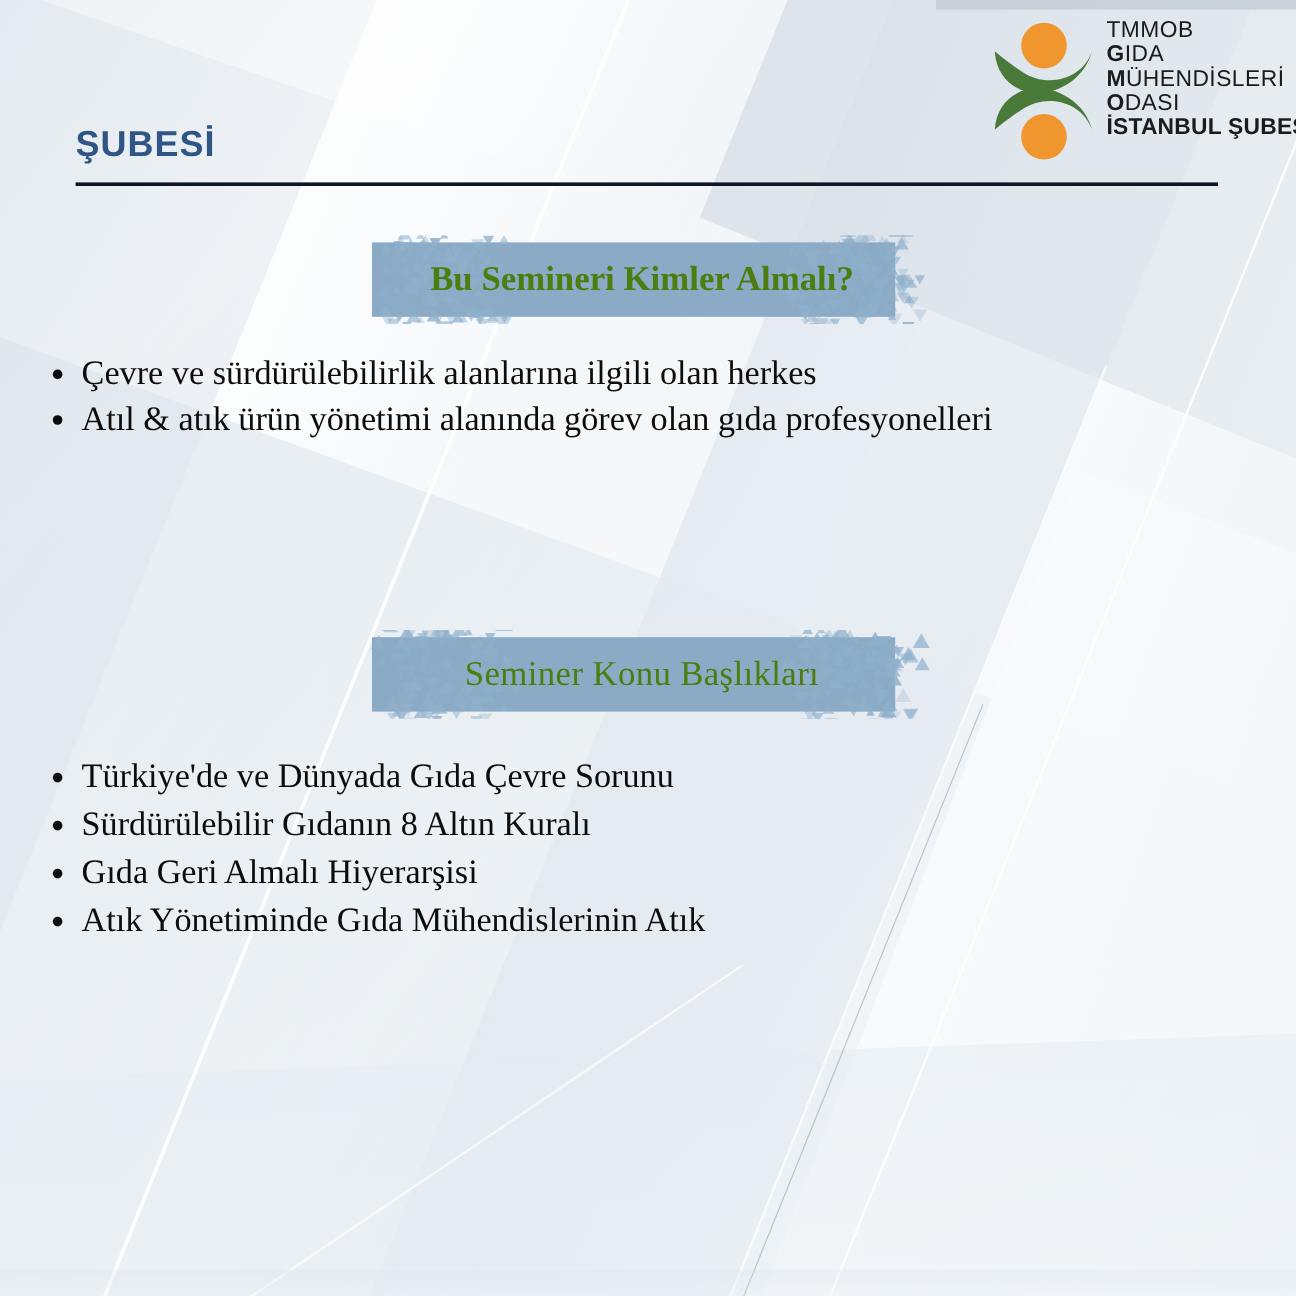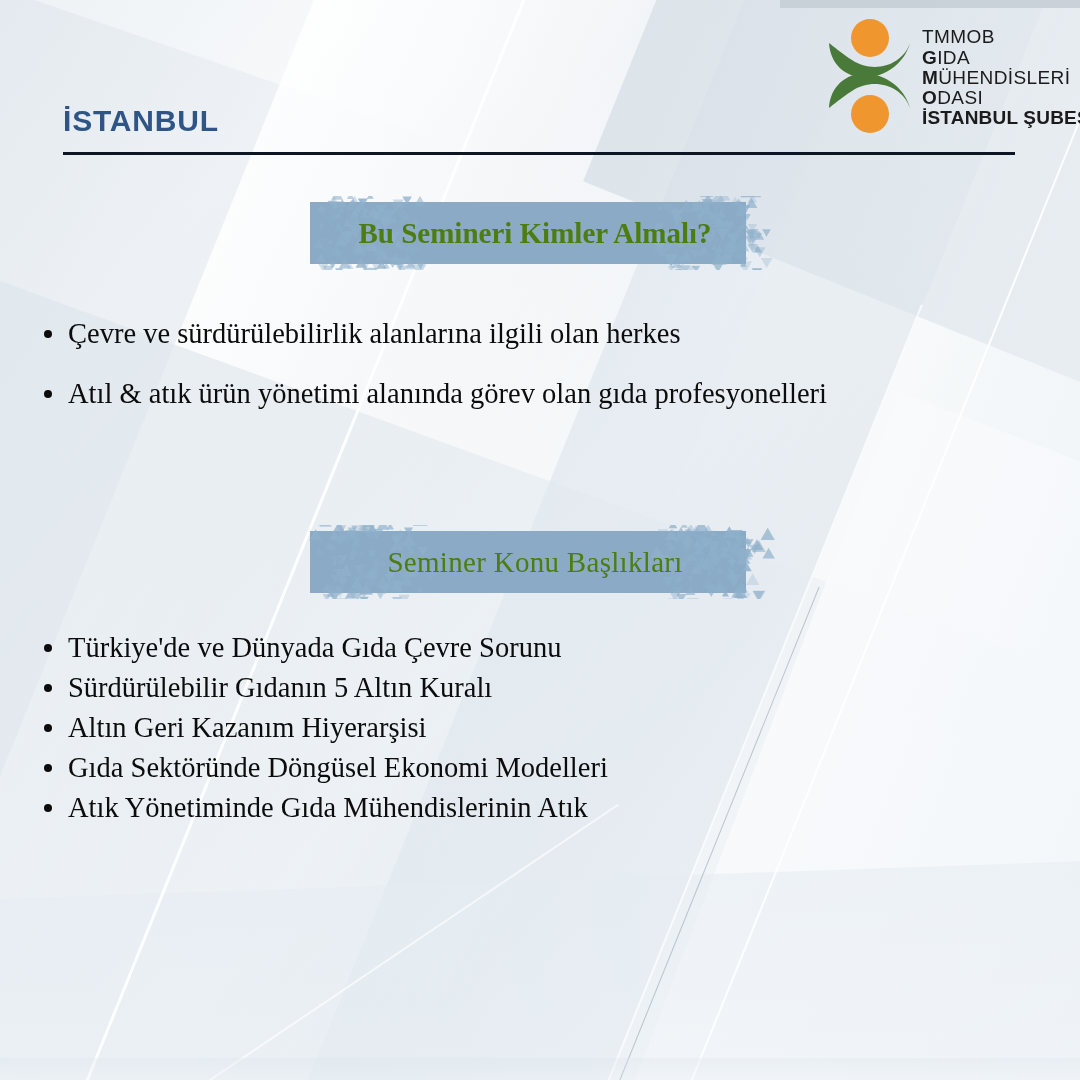--- a/index.html
+++ b/index.html
@@ -111,21 +111,21 @@
     width: 952px; height: 3px;
     background: #0d1622;
   }
 
   
   .logo {
     position: absolute;
     left: 826px; top: 12px;
     width: 250px; height: 128px;
     display: flex;
-    align-items: center;
+    align-items: flex-start;
     gap: 8px;
   }
   .logo-mark { width: 88px; height: 128px; flex: 0 0 auto; }
   .logo-text {
     display: flex; flex-direction: column;
     justify-content: flex-start;
     line-height: 1.07;
     padding-top: 4px;
     color: #1b1b1b;
     font-size: 19px;
@@ -183,21 +183,21 @@
   }
   .bullet-list li::before {
     content: "";
     position: absolute;
     left: 8px; top: 15px;
     width: 8px; height: 8px;
     border-radius: 50%;
     background: #0c0c0c;
   }
   #list-audience { top: 293px; }
-  #list-audience li { font-size: 28.5px; margin-top: 22px; }
+  #list-audience li { font-size: 28.5px; }
   #list-topics { top: 629px; }
   #list-topics li { font-size: 28.5px; margin-bottom: 2px; }
 </style>
 </head>
 <body>
 
 <div id="slide">
 
   <div class="bg-layer bg-base"></div>
   <div class="facet facet-a"></div>
@@ -209,21 +209,21 @@
   <div class="facet facet-g"></div>
   <div class="facet facet-top-right"></div>
   <div class="facet facet-topbar"></div>
   <div class="edge edge-1"></div>
   <div class="edge edge-2"></div>
   <div class="edge edge-3"></div>
   <div class="edge edge-4"></div>
   <div class="edge-dark"></div>
   <div class="bottom-band"></div>
 
-  <div class="page-title">İSTANBUL</div>
+  <div class="page-title">ŞUBESİ</div>
   <div class="title-rule"></div>
 
   <div class="logo">
     <svg class="logo-mark" viewBox="0 0 88 128" aria-hidden="true">
       <circle cx="44" cy="26" r="19" fill="#f0962e"></circle>
       <path d="M3 31 C5 64 40 76 68 55 C78 47 82 38 84 31 C76 54 47 62 26 48 C15 41 7 34 3 31 Z" fill="#4a7a3a"></path>
       <path d="M3 96 C5 63 40 51 68 72 C78 80 82 89 84 96 C76 73 47 65 26 79 C15 86 7 93 3 96 Z" fill="#4a7a3a"></path>
       <circle cx="44" cy="102" r="19" fill="#f0962e"></circle>
     </svg>
     <div class="logo-text">
@@ -789,19 +789,18 @@
         <polygon points="397.345408701033,30.55623866550449 410.8301644589892,30.55623866550449 404.08778658001114,18.959348713662173" fill="#8fb0cb" opacity="0.49"></polygon>
         <polygon points="376.8176557555877,11.386467223701285 386.2469621748882,11.386467223701285 381.5323089652379,19.495670744299737" fill="#8fb0cb" opacity="0.75"></polygon>
         <polygon points="366.83030683679056,52.06962762962544 378.42594523375203,52.06962762962544 372.6281260352713,62.04187665101228" fill="#8fb0cb" opacity="0.65"></polygon>
         <polygon points="379.3006955530963,12.385414665744369 389.06263370954554,12.385414665744369 384.1816646313209,20.78068148029069" fill="#8fb0cb" opacity="0.27"></polygon>
       </svg>
     <div class="btext">Seminer Konu Başlıkları</div>
   </div>
 
   <ul class="bullet-list" id="list-topics">
       <li>Türkiye'de ve Dünyada Gıda Çevre Sorunu</li>
-      <li>Sürdürülebilir Gıdanın 5 Altın Kuralı</li>
-      <li>Altın Geri Kazanım Hiyerarşisi</li>
-      <li>Gıda Sektöründe Döngüsel Ekonomi Modelleri</li>
+      <li>Sürdürülebilir Gıdanın 8 Altın Kuralı</li>
+      <li>Gıda Geri Almalı Hiyerarşisi</li>
       <li>Atık Yönetiminde Gıda Mühendislerinin Atık</li>
     </ul>
 
 </div>
 
 </body></html>

